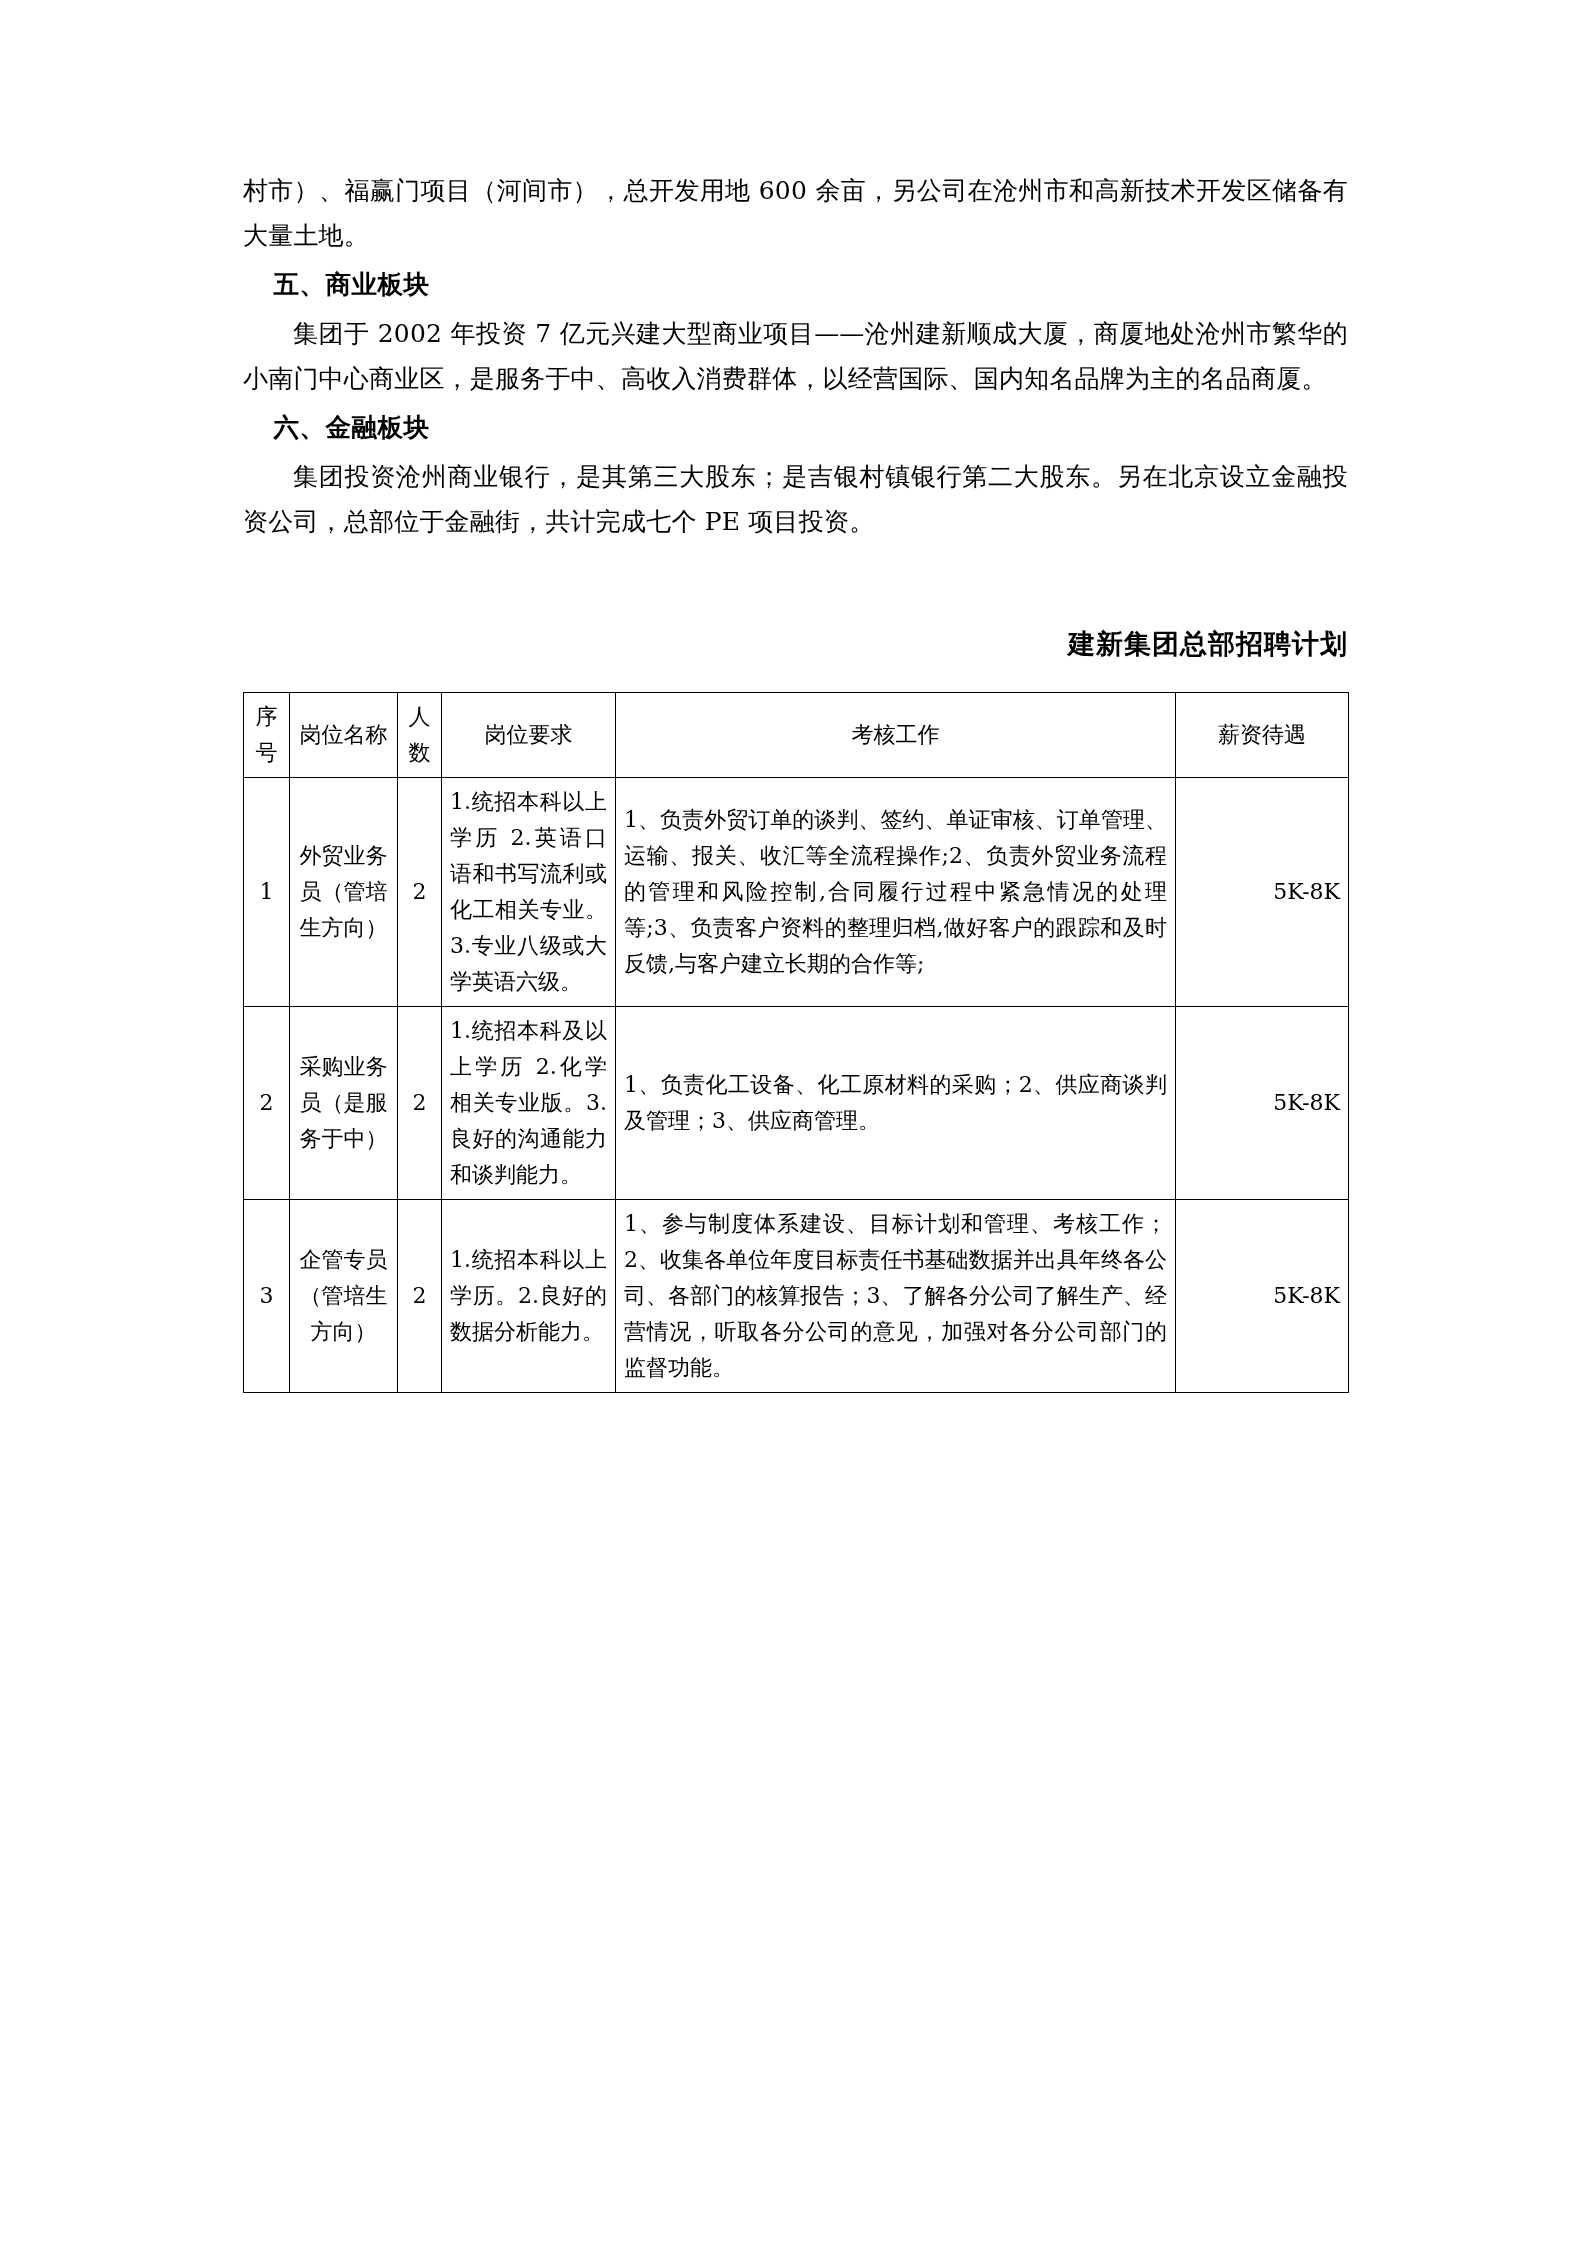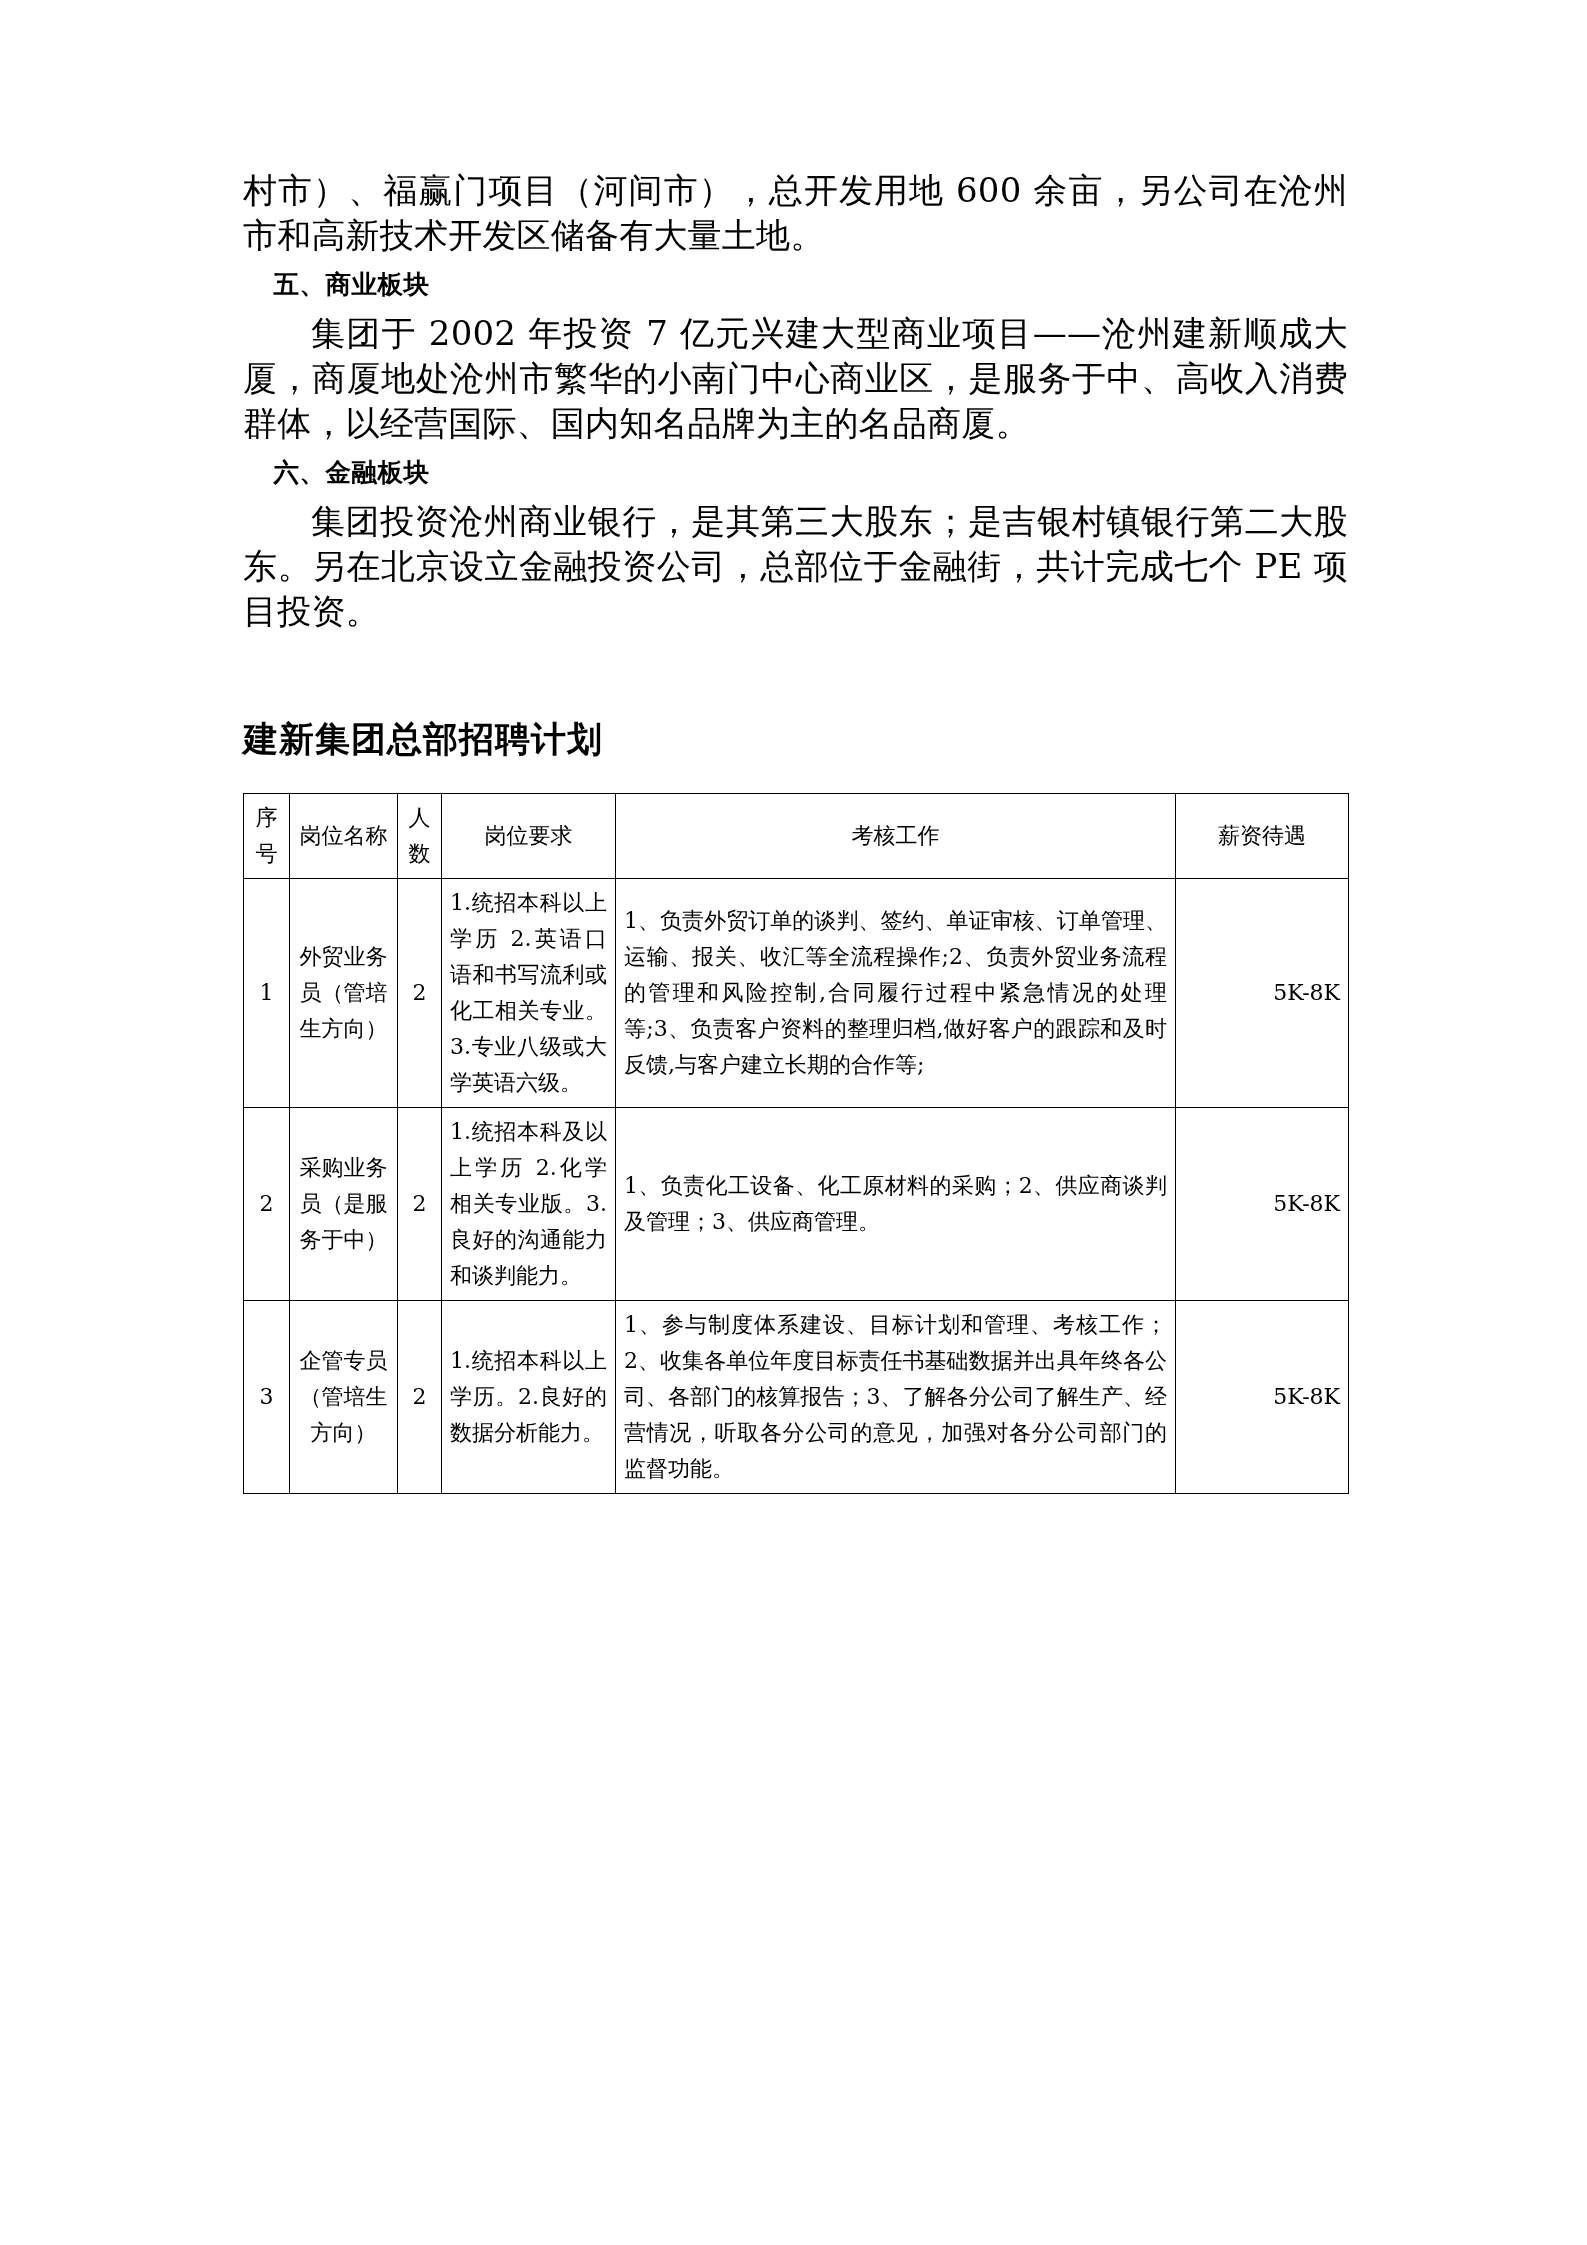--- a/index.html
+++ b/index.html
@@ -24,43 +24,43 @@
     box-sizing: border-box;
   }
   .content {
     position: absolute;
     left: 243px;
     top: 168px;
     width: 1105px;
   }
   p.body-text {
     margin: 0 0 0 0;
-    font-size: 34px;
+    font-size: 25px;
     line-height: 45px;
     text-align: justify;
     text-justify: inter-ideograph;
     letter-spacing: 0.2px;
   }
   p.indent {
     text-indent: 2em;
   }
   h2.section-head {
     margin: 6px 0 2px 0;
     font-size: 25.5px;
     line-height: 45px;
     font-weight: bold;
     font-family: Liberation Mono, monospace;
     text-indent: 1.2em;
     letter-spacing: 0.5px;
   }
   .table-title {
     margin-top: 82px;
     margin-bottom: 30px;
-    text-align: left;
-    font-size: 35px;
+    text-align: right;
+    font-size: 27px;
     font-weight: bold;
     font-family: "DejaVu Sans", "Liberation Sans", sans-serif;
     letter-spacing: 1px;
   }
   table.plan {
     border-collapse: collapse;
     width: 1105px;
     margin: 0 auto;
     table-layout: fixed;
   }

